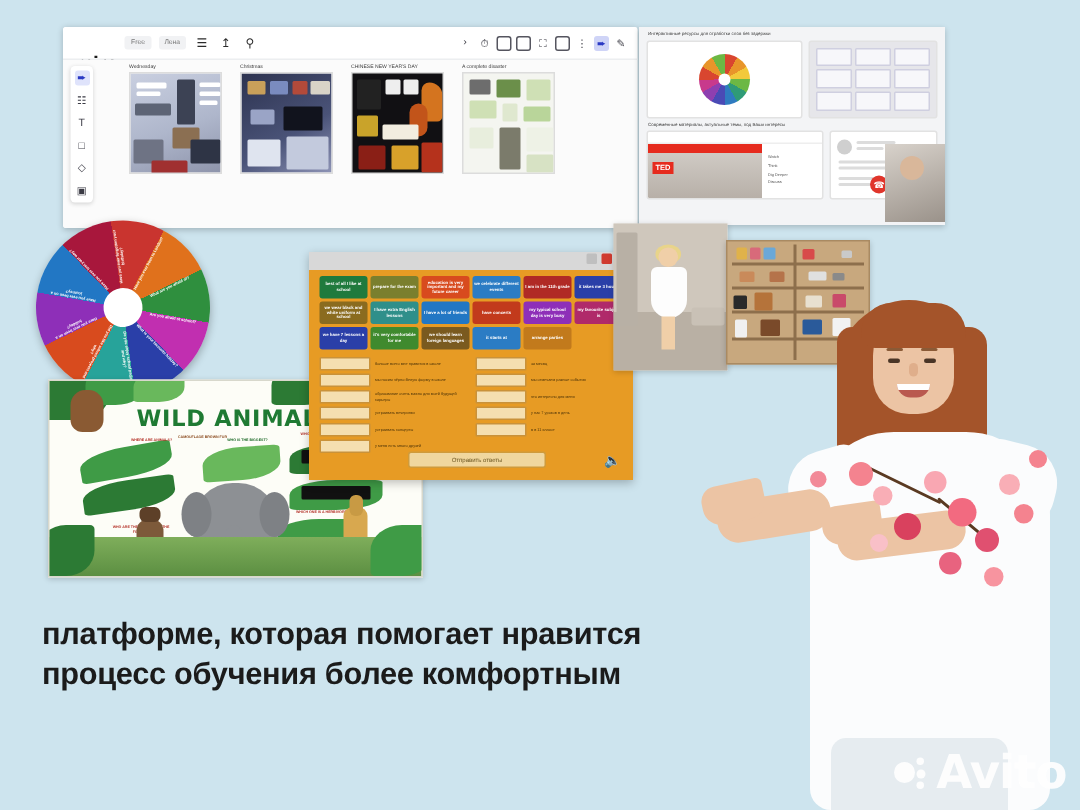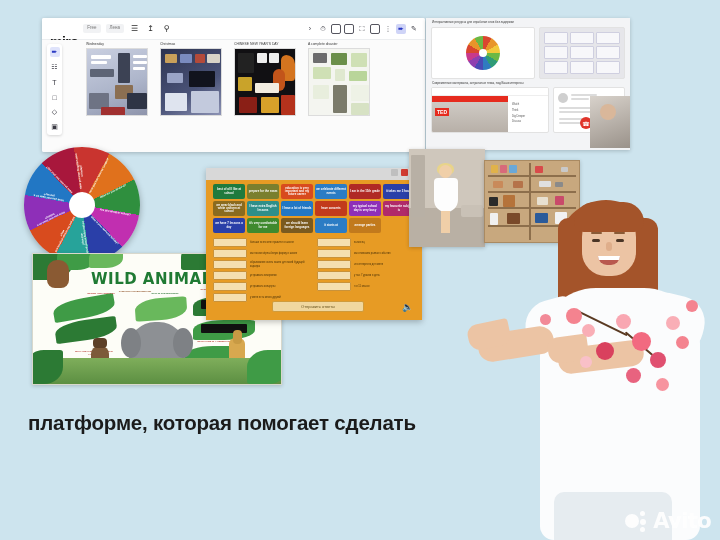--- a/index.html
+++ b/index.html
@@ -256,21 +256,21 @@
     position: absolute; left: 28px; top: 409px; width: 556px;
     font-size: 20.5px; font-weight: 700; color: #1b1b1b;
     line-height: 1.33; letter-spacing: -.2px;
   }
   .caption div { white-space: nowrap; }
 
   
   .avito { position: absolute; right: 9px; bottom: 7px; display: flex; align-items: center; gap: 4px; opacity: .92; }
   .avito-mark { position: relative; width: 24px; height: 24px; }
   .av-dot { position: absolute; border-radius: 50%; background: #fff; }
-  .avito-word { font-size: 21px; font-weight: 700; color: #fff; letter-spacing: -.6px; font-family: "DejaVu Sans", sans-serif; }
+  .avito-word { font-size: 31px; font-weight: 700; color: #fff; letter-spacing: -.6px; font-family: "DejaVu Sans", sans-serif; }
 </style>
 </head>
 <body style="background: rgb(205, 228, 238);">
 
 <div class="miro-window">
 
   <div class="miro-topbar">
     <span class="miro-logo">miro</span>
     <span class="miro-chip">Free</span>
     <span class="miro-chip">Лена</span>
@@ -641,21 +641,22 @@
   <div class="blossom" style="left:196px;top:120px;width:14px;height:14px;background:#f9aeb6"></div>
   <div class="blossom" style="left:206px;top:140px;width:13px;height:13px;background:#f4838f"></div>
   <div class="blossom" style="left:110px;top:160px;width:12px;height:12px;background:#f9c0c8"></div>
   <div class="blossom" style="left:156px;top:172px;width:15px;height:15px;background:#e8637f"></div>
   <div class="blossom" style="left:186px;top:182px;width:13px;height:13px;background:#f7949f"></div>
   <div class="blossom" style="left:70px;top:118px;width:11px;height:11px;background:#f28a98"></div>
   <div class="blossom" style="left:216px;top:104px;width:12px;height:12px;background:#f4838f"></div>
 </div>
 
 <div class="caption">
-  <div>платформе, которая помогает сделать</div>
+  <div>платформе, которая помогает нравится</div>
+  <div>процесс обучения более комфортным</div>
 </div>
 
 <div class="avito">
   <div class="avito-mark">
     <span class="av-dot" style="left:0;top:5px;width:14px;height:14px;"></span>
     <span class="av-dot" style="left:15px;top:2px;width:5px;height:5px;"></span>
     <span class="av-dot" style="left:15px;top:10px;width:6px;height:6px;"></span>
     <span class="av-dot" style="left:15px;top:18px;width:5px;height:5px;"></span>
   </div>
   <span class="avito-word">Avito</span>

